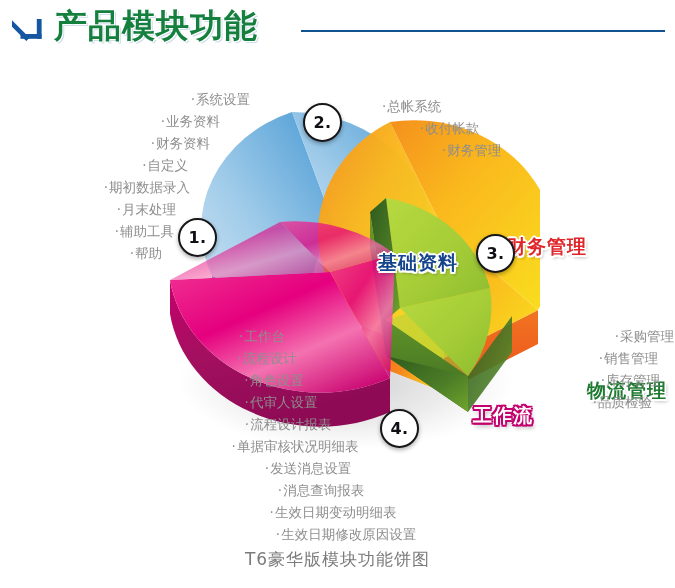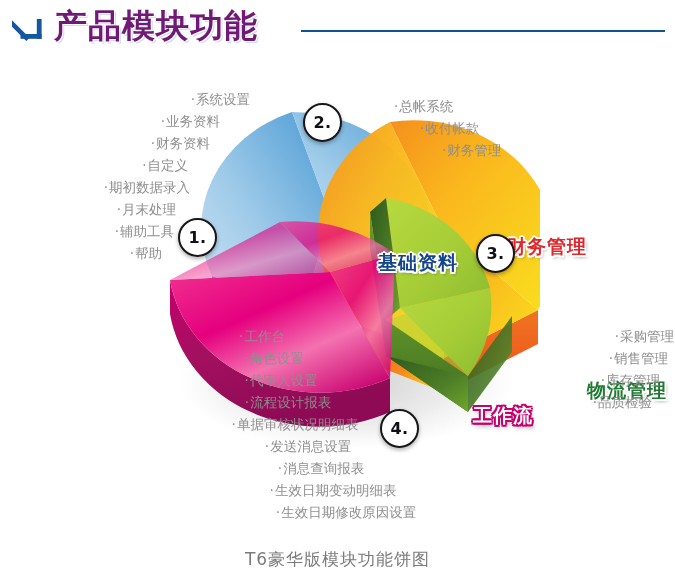--- a/index.html
+++ b/index.html
@@ -25,21 +25,21 @@
     position: absolute;
     left: 12px; top: 12px;
     width: 38px; height: 38px;
   }
   #header-title {
     position: absolute;
     left: 54px; top: 4px;
     font-size: 33px;
     font-weight: bold;
     letter-spacing: 1px;
-    color: #701a75;
+    color: #15803d;
     text-shadow: 1px 1px 0 #ffffff, 2px 2px 0 rgba(20,86,160,0.20);
     white-space: nowrap;
     font-family: "DejaVu Sans", "Liberation Sans", sans-serif;
   }
   #header-rule {
     position: absolute;
     left: 301px; top: 30px;
     width: 364px; height: 2px;
     background: #11538f;
   }
@@ -307,38 +307,39 @@
     <li style="margin-right:62px"><span class="dot">·</span><span>自定义</span></li>
     <li style="margin-right:60px"><span class="dot">·</span><span>期初数据录入</span></li>
     <li style="margin-right:74px"><span class="dot">·</span><span>月末处理</span></li>
     <li style="margin-right:76px"><span class="dot">·</span><span>辅助工具</span></li>
     <li style="margin-right:88px"><span class="dot">·</span><span>帮助</span></li>
   </ul>
 </div>
 
 <div class="feat-list" id="list-finance">
   <ul>
-    <li style="margin-left:12px"><span class="dot">·</span><span>总帐系统</span></li>
+    <li style=""><span class="dot">·</span><span>总帐系统</span></li>
     <li style="margin-left:38px"><span class="dot">·</span><span>收付帐款</span></li>
     <li style="margin-left:60px"><span class="dot">·</span><span>财务管理</span></li>
   </ul>
 </div>
 
 <div class="feat-list" id="list-logistics">
   <ul>
     <li><span class="dot">·</span><span>采购管理</span></li>
-    <li style="margin-right:6px"><span class="dot">·</span><span>销售管理</span></li>
+    <li style="margin-right:16px"><span class="dot">·</span><span>销售管理</span></li>
     <li style="margin-right:14px"><span class="dot">·</span><span>库存管理</span></li>
     <li style="margin-right:22px"><span class="dot">·</span><span>品质检验</span></li>
   </ul>
 </div>
 
 <div class="feat-list" id="list-workflow">
   <ul>
     <li style="margin-left:0px"><span class="dot">·</span><span>工作台</span></li>
+    <li style="margin-left:10px"><span class="dot">·</span><span>流程设计</span></li>
     <li style="margin-left:24px"><span class="dot">·</span><span>角色设置</span></li>
     <li style="margin-left:38px"><span class="dot">·</span><span>代审人设置</span></li>
     <li style="margin-left:52px"><span class="dot">·</span><span>流程设计报表</span></li>
     <li style="margin-left:66px"><span class="dot">·</span><span>单据审核状况明细表</span></li>
     <li style="margin-left:92px"><span class="dot">·</span><span>发送消息设置</span></li>
     <li style="margin-left:118px"><span class="dot">·</span><span>消息查询报表</span></li>
     <li style="margin-left:142px"><span class="dot">·</span><span>生效日期变动明细表</span></li>
     <li style="margin-left:168px"><span class="dot">·</span><span>生效日期修改原因设置</span></li>
   </ul>
 </div>

